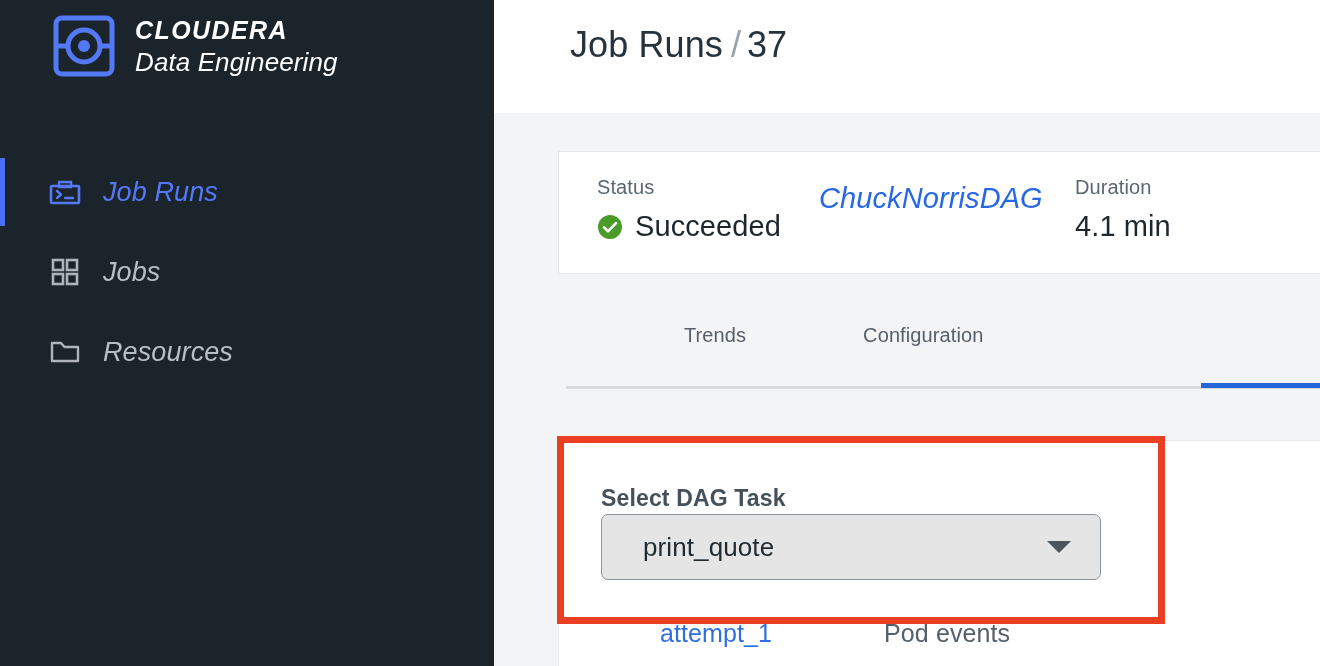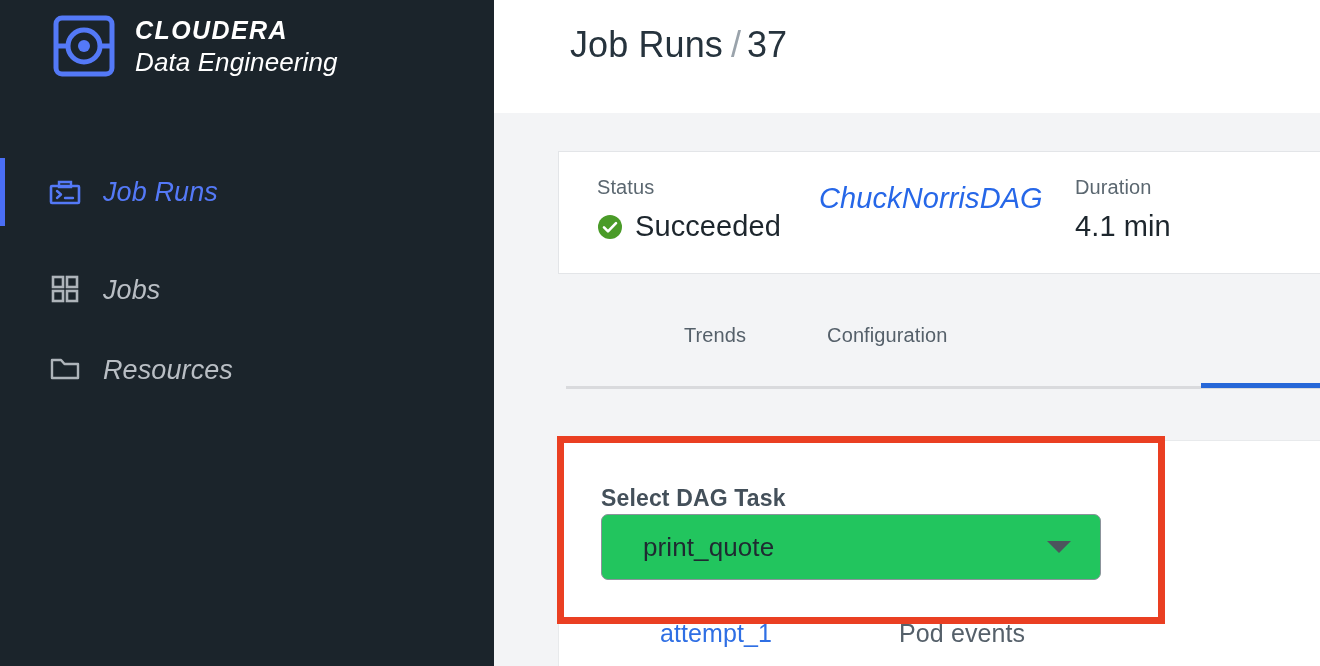--- a/index.html
+++ b/index.html
@@ -75,21 +75,21 @@
   .nav-item {
     position: relative;
     display: flex;
     align-items: center;
     gap: 21px;
     height: 68px;
     padding-left: 48px;
     box-sizing: border-box;
     cursor: pointer;
   }
-  .nav-item + .nav-item { margin-top: 12px; align-items: flex-end; }
+  .nav-item + .nav-item { margin-top: 12px; }
   .nav-item .nav-icon {
     width: 34px;
     height: 34px;
     display: flex;
     align-items: center;
     justify-content: center;
     flex: 0 0 auto;
   }
   .nav-item .nav-label {
     font-size: 27px;
@@ -195,21 +195,21 @@
   }
   .tab {
     font-size: 20px;
     color: #55606a;
     letter-spacing: 0.1px;
     cursor: pointer;
     white-space: nowrap;
     padding-top: 6px;
   }
   .tab.t1 { margin-left: 118px; }
-  .tab.t2 { margin-left: 81px; }
+  .tab.t2 { margin-left: 117px; }
   .tabs-underline {
     position: absolute;
     left: 0;
     top: 68px;
     width: 754px;
     height: 3px;
     background: #d9dadd;
   }
   .tabs-active-bar {
     position: absolute;
@@ -242,21 +242,21 @@
     letter-spacing: 0.15px;
   }
   .select-box {
     position: absolute;
     left: 42px;
     top: 73px;
     width: 500px;
     height: 66px;
     border: 1px solid #8b939b;
     border-radius: 7px;
-    background: #22c55e;
+    background: #e5e5e5;
     box-sizing: border-box;
     display: flex;
     align-items: center;
     cursor: pointer;
   }
   .select-value {
     font-size: 26px;
     color: #1f2a31;
     margin-left: 41px;
     letter-spacing: 0.1px;
@@ -271,21 +271,20 @@
     border-right: 12px solid transparent;
     border-top: 12px solid #4c555d;
   }
   .sub-row {
     position: absolute;
     left: 42px;
     top: 178px;
     width: 706px;
     display: flex;
     align-items: flex-end;
-    gap: 15px;
   }
   .sub-attempt {
     font-size: 25px;
     color: #2f6fe4;
     cursor: pointer;
     margin-left: 59px;
     letter-spacing: 0.1px;
   }
   .sub-podevents {
     font-size: 25px;

